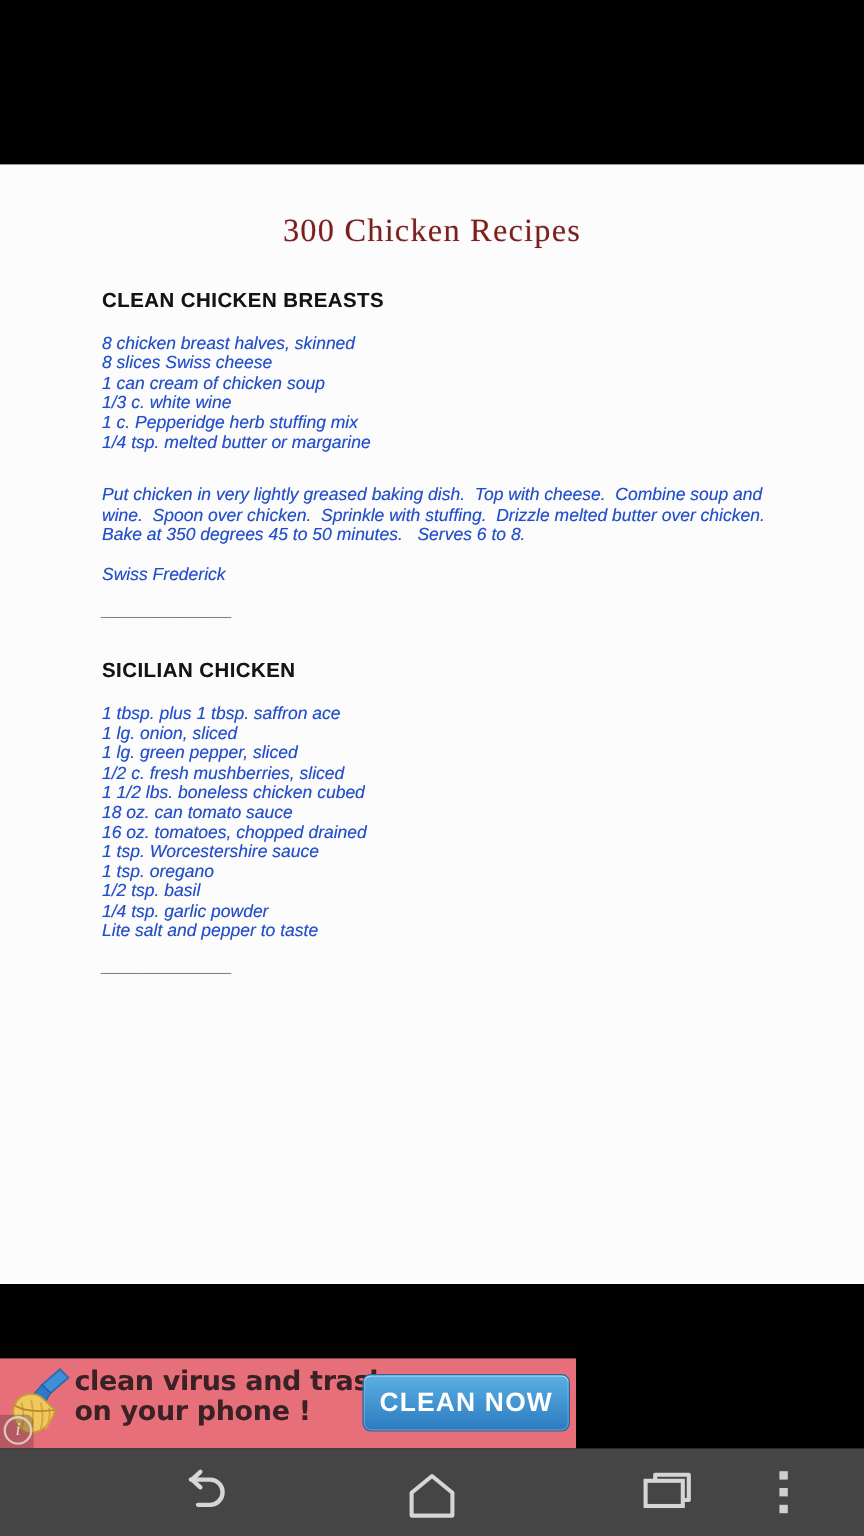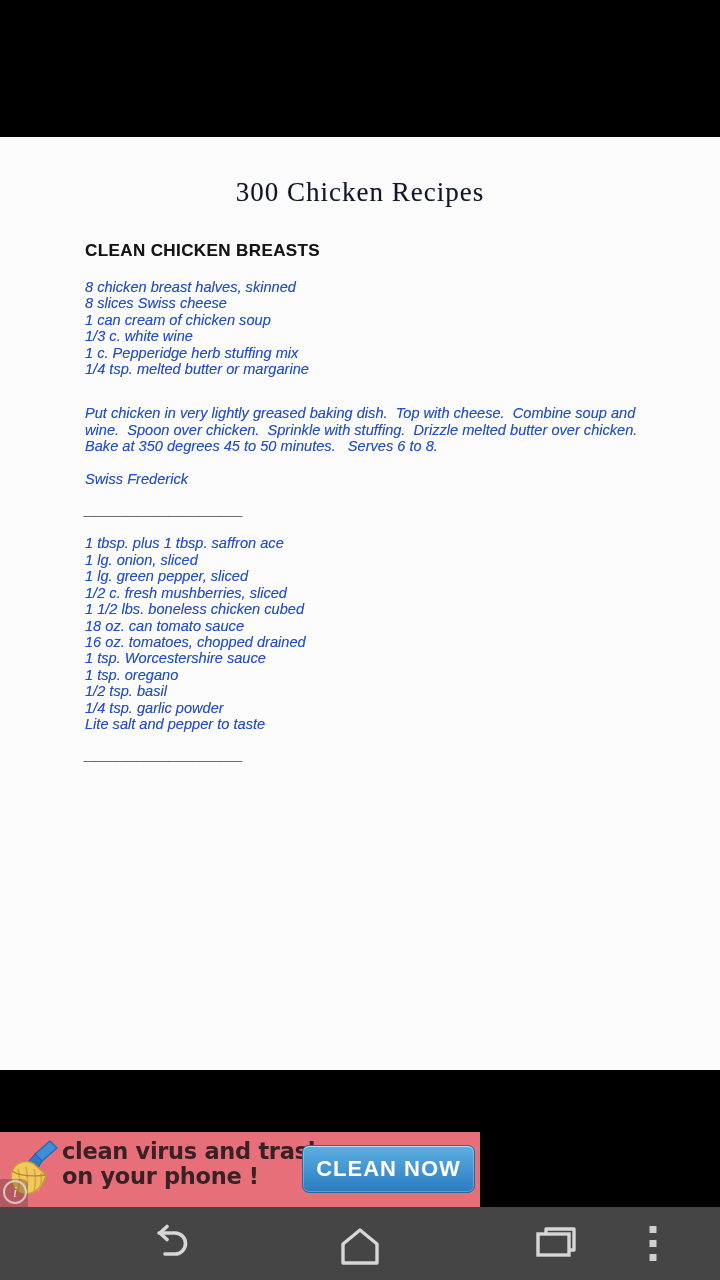--- a/index.html
+++ b/index.html
@@ -4,29 +4,29 @@
 <style>
   html,body{margin:0;padding:0;background:#000;}
   .screen{position:relative;width:720px;height:1280px;background:#000;overflow:hidden;
           font-family:"Liberation Sans",sans-serif;}
 
   
   .page{position:absolute;left:0;top:137px;width:720px;height:933px;background:#fcfcfc;}
   .page-inner{position:absolute;left:85px;top:0;width:560px;}
   .book-title{margin-top:40px;margin-left:-85px;width:720px;text-align:center;
               font-family:"Liberation Serif",serif;font-size:27px;letter-spacing:1px;
-              color:#0f172a;text-shadow:0 0 1px rgba(60,60,60,.35);}
+              color:#7f1d1d;text-shadow:0 0 1px rgba(60,60,60,.35);}
   .recipe-heading{margin-top:33px;font-weight:bold;font-size:17px;letter-spacing:.4px;
                   color:#141414;text-shadow:0 0 .5px rgba(0,0,0,.4);}
   .body-txt{font-style:italic;font-size:14.6px;line-height:16.4px;color:#1d4ed8;
             white-space:pre-wrap;text-shadow:0 0 .6px rgba(70,70,70,.45);}
   .ingredients{margin-top:18px;}
   .para{margin-top:28px;}
   .author{margin-top:16px;}
-  .divider{margin-top:14px;letter-spacing:0;color:#4a4a4a;font-size:19px;}
+  .divider{margin-top:14px;letter-spacing:0;color:#4a4a4a;font-size:13px;}
   .recipe2-gap{margin-top:32px;}
 
   
   .ad{position:absolute;left:0;top:1132px;width:480px;height:75px;background:#e76f79;}
   .broom{position:absolute;left:6px;top:7px;}
   .ad-text{position:absolute;left:62px;top:7px;font-family:"DejaVu Sans",sans-serif;
            font-weight:bold;font-size:22.5px;line-height:24.5px;color:#3a2125;letter-spacing:-.3px;}
   .clean-btn{position:absolute;left:302px;top:13px;width:171px;height:46px;border-radius:7px;
              background:linear-gradient(#5cb0e2,#2b7ac0);border:1px solid #2268a2;
              box-shadow:inset 0 1px 0 rgba(255,255,255,.45), inset 0 0 0 1px rgba(255,255,255,.25);
@@ -62,20 +62,21 @@
 1 can cream of chicken soup
 1/3 c. white wine
 1 c. Pepperidge herb stuffing mix
 1/4 tsp. melted butter or margarine</div>
       <div class="body-txt para">Put chicken in very lightly greased baking dish.  Top with cheese.  Combine soup and
 wine.  Spoon over chicken.  Sprinkle with stuffing.  Drizzle melted butter over chicken.
 Bake at 350 degrees 45 to 50 minutes.   Serves 6 to 8.</div>
       <div class="body-txt author">Swiss Frederick</div>
       <div class="body-txt divider">_______________</div>
 
+      <div class="recipe-heading recipe2-gap">SICILIAN CHICKEN</div>
       <div class="body-txt ingredients">1 tbsp. plus 1 tbsp. saffron ace
 1 lg. onion, sliced
 1 lg. green pepper, sliced
 1/2 c. fresh mushberries, sliced
 1 1/2 lbs. boneless chicken cubed
 18 oz. can tomato sauce
 16 oz. tomatoes, chopped drained
 1 tsp. Worcestershire sauce
 1 tsp. oregano
 1/2 tsp. basil

